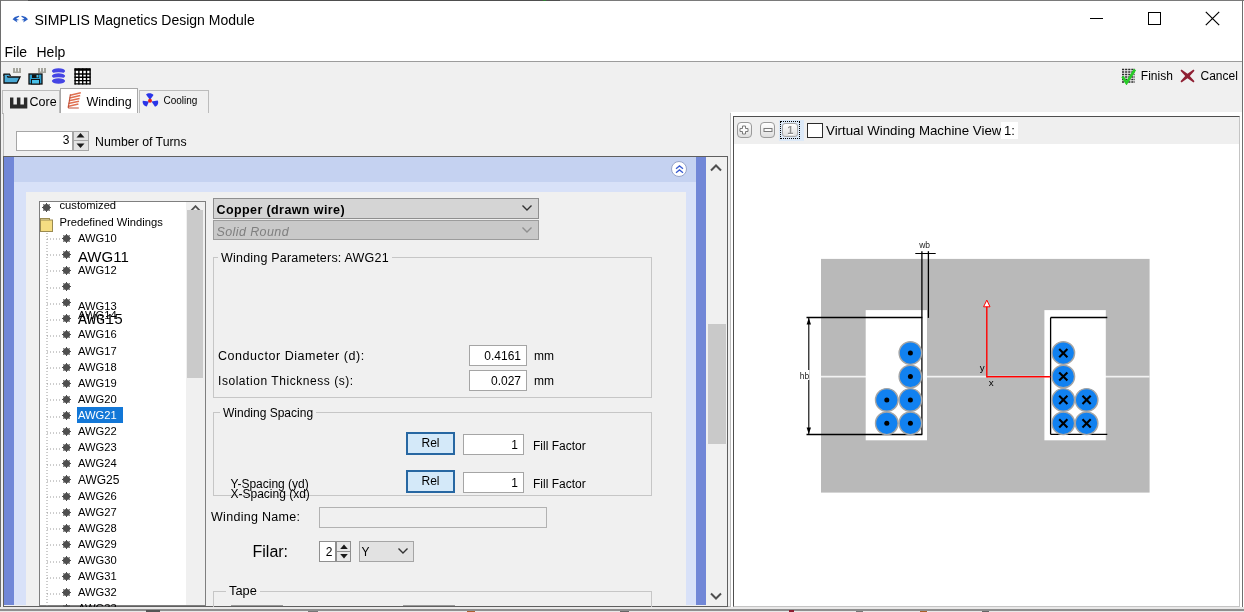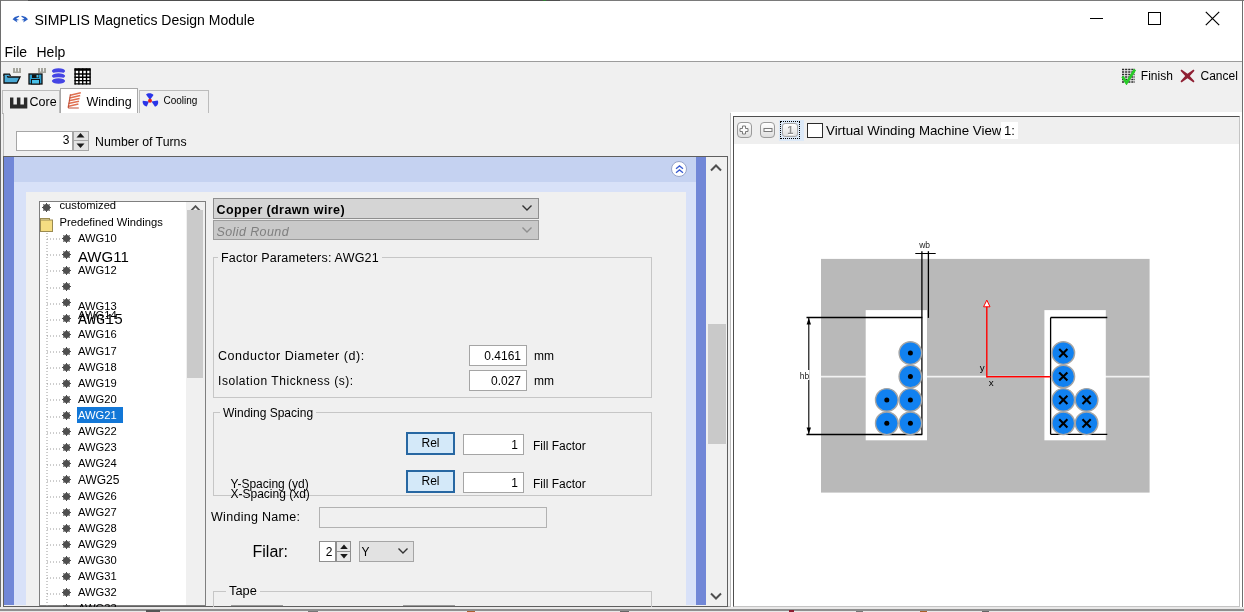--- a/index.html
+++ b/index.html
@@ -428,21 +428,21 @@
 <svg class="a" style="left:521px;top:204px;" width="12" height="8" viewBox="0 0 12 8">
       <path d="M1.5 1.5 L6 6 L10.5 1.5" stroke="#333" stroke-width="1.4" fill="none"></path>
     </svg>
 <div class="a" style="left:213px;top:219.5px;width:325.5px;height:20.5px;background:#c9c9c9;border:1px solid #9c9c9c;box-sizing:border-box;"></div>
 <div class="t" style="left:216.5px;top:224.5px;font-size:12.5px;letter-spacing:0.4px;color:#7f7f7f;font-style:italic;">Solid Round</div>
 <svg class="a" style="left:521px;top:226px;" width="12" height="8" viewBox="0 0 12 8">
       <path d="M1.5 1.5 L6 6 L10.5 1.5" stroke="#8f8f8f" stroke-width="1.4" fill="none"></path>
     </svg>
 
 <div class="a" style="left:212.5px;top:257px;width:439px;height:141px;border:1px solid #c6c6c6;box-sizing:border-box;"></div>
-<div class="t" style="left:218px;top:251px;font-size:12.5px;letter-spacing:0.2px;background:#f0f0f0;padding:0 3px;">Factor Parameters: AWG21</div>
+<div class="t" style="left:218px;top:251px;font-size:12.5px;letter-spacing:0.2px;background:#f0f0f0;padding:0 3px;">Winding Parameters: AWG21</div>
 
 <div class="t" style="left:218px;top:348.5px;font-size:12.5px;letter-spacing:0.55px;">Conductor Diameter (d):</div>
 <div class="a" style="left:469px;top:344.5px;width:58px;height:21px;background:#fff;border:1px solid #a5a5a5;box-sizing:border-box;"></div>
 <div class="t" style="left:469px;top:348.5px;width:52px;font-size:12px;text-align:right;">0.4161</div>
 <div class="t" style="left:534px;top:348.5px;font-size:12px;">mm</div>
 
 <div class="t" style="left:218px;top:373.5px;font-size:12px;letter-spacing:0.55px;">Isolation Thickness (s):</div>
 <div class="a" style="left:469px;top:369.5px;width:58px;height:21px;background:#fff;border:1px solid #a5a5a5;box-sizing:border-box;"></div>
 <div class="t" style="left:469px;top:373.5px;width:52px;font-size:12px;text-align:right;">0.027</div>
 <div class="t" style="left:534px;top:373.5px;font-size:12px;">mm</div>

